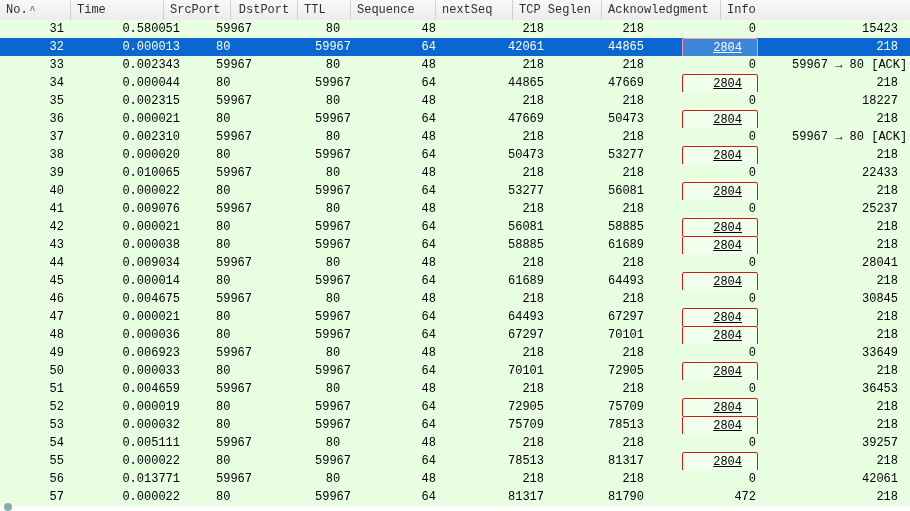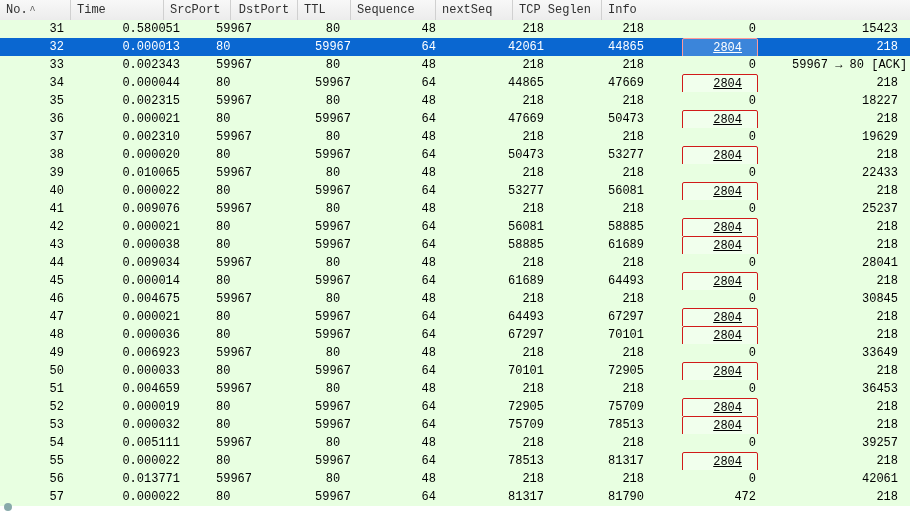--- a/index.html
+++ b/index.html
@@ -44,20 +44,21 @@
 
 <div class="hdr">
   <div class="hc c-no"><span>No.</span><span class="sort">^</span></div>
   <div class="hc c-time">Time</div>
   <div class="hc c-src">SrcPort</div>
   <div class="hc c-dst">DstPort</div>
   <div class="hc c-ttl">TTL</div>
   <div class="hc c-seq">Sequence</div>
   <div class="hc c-next">nextSeq</div>
   <div class="hc c-seglen">TCP Seglen</div>
+  <div class="hc c-ack">Acknowledgment</div>
   <div class="hc c-info">Info</div>
 </div>
 
 <div class="rows" id="rows">
       <div class="row even">
         <div class="cell c-no num">31</div>
         <div class="cell c-time num">0.580051</div>
         <div class="cell c-src">59967</div>
         <div class="cell c-dst">80</div>
         <div class="cell c-ttl num">48</div>
@@ -128,21 +129,20 @@
       </div>
       <div class="row even">
         <div class="cell c-no num">37</div>
         <div class="cell c-time num">0.002310</div>
         <div class="cell c-src">59967</div>
         <div class="cell c-dst">80</div>
         <div class="cell c-ttl num">48</div>
         <div class="cell c-seq num">218</div>
         <div class="cell c-next num">218</div>
         <div class="cell c-seglen num"><span class="seglen-box">0</span></div>
-        <div class="cell c-ack num">19629</div>
         <div class="cell c-info info">59967 → 80 [ACK] Seq=218 Ack=19629</div>
       </div>
       <div class="row odd">
         <div class="cell c-no num">38</div>
         <div class="cell c-time num">0.000020</div>
         <div class="cell c-src">80</div>
         <div class="cell c-dst">59967</div>
         <div class="cell c-ttl num">64</div>
         <div class="cell c-seq num">50473</div>
         <div class="cell c-next num">53277</div>

